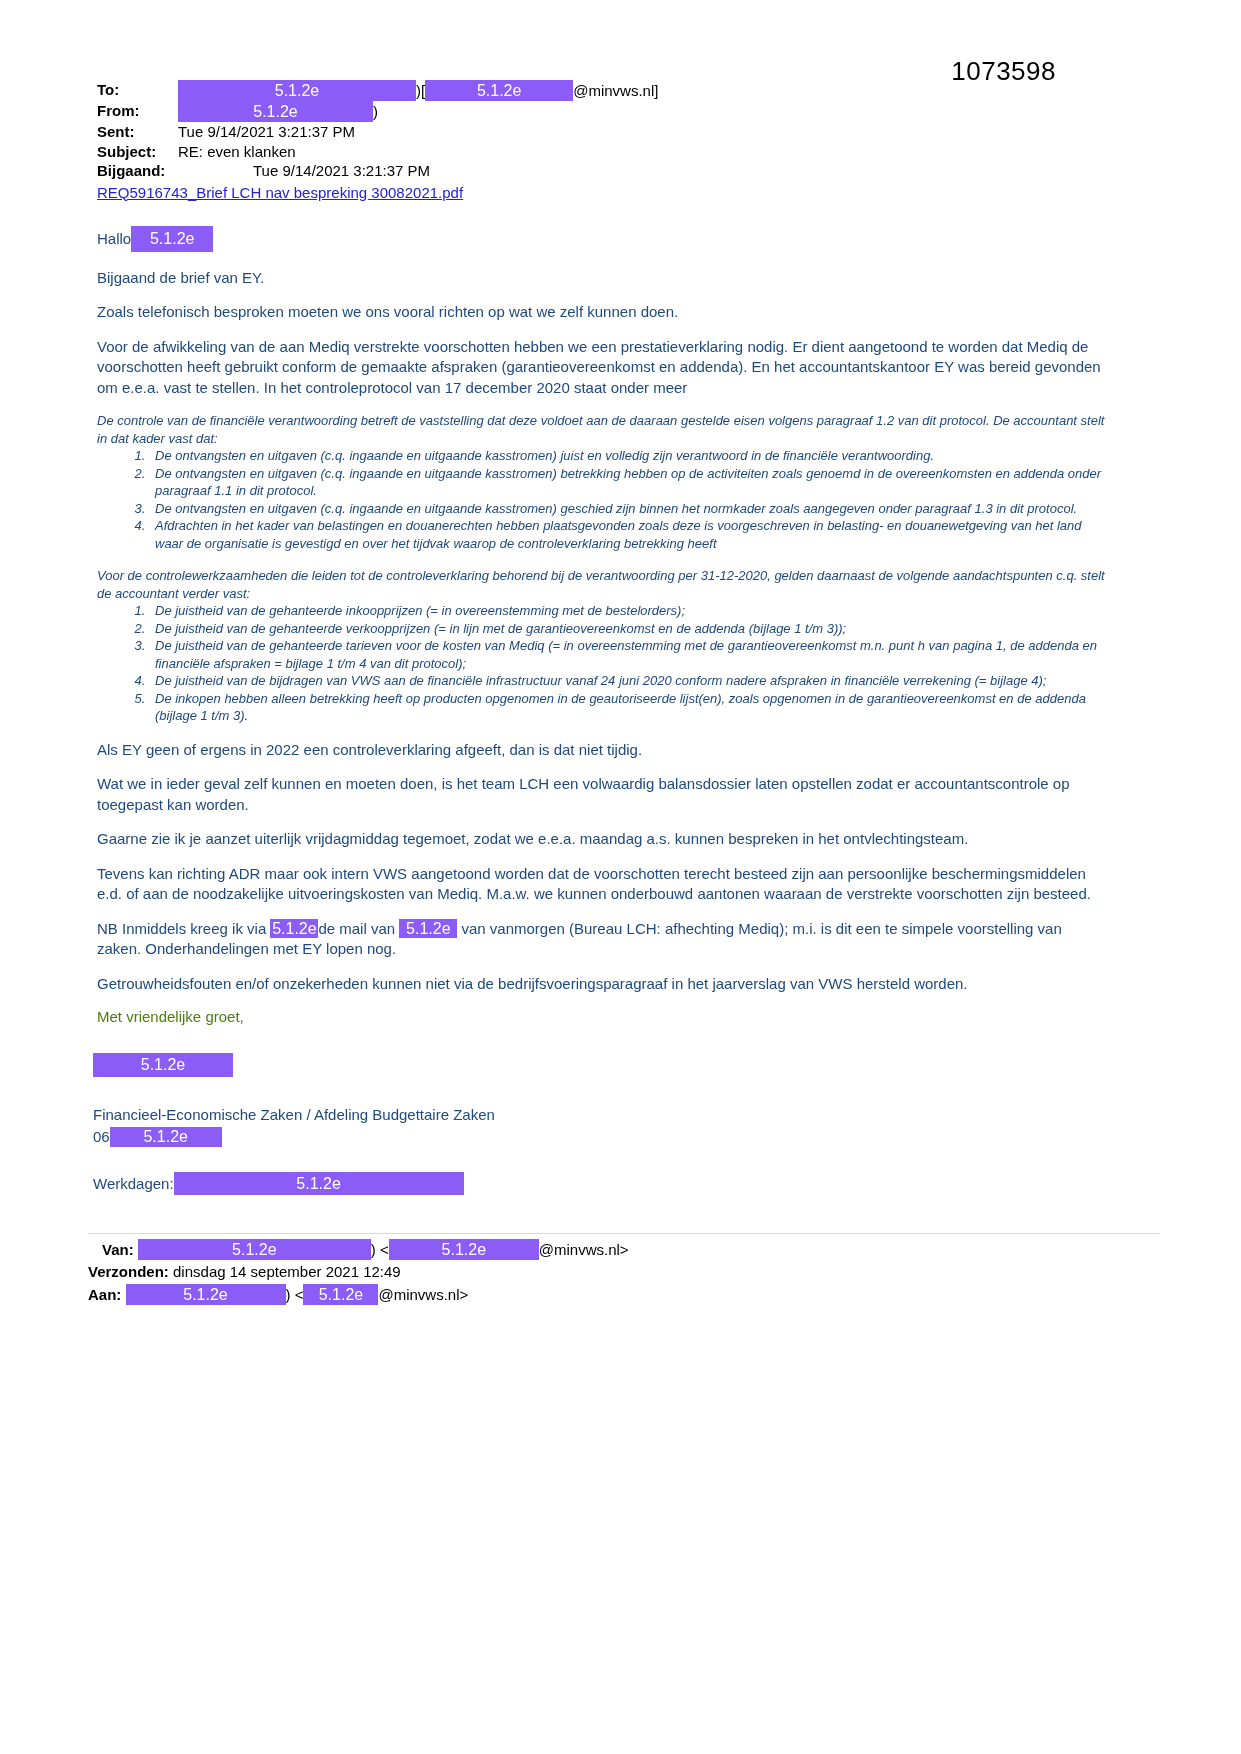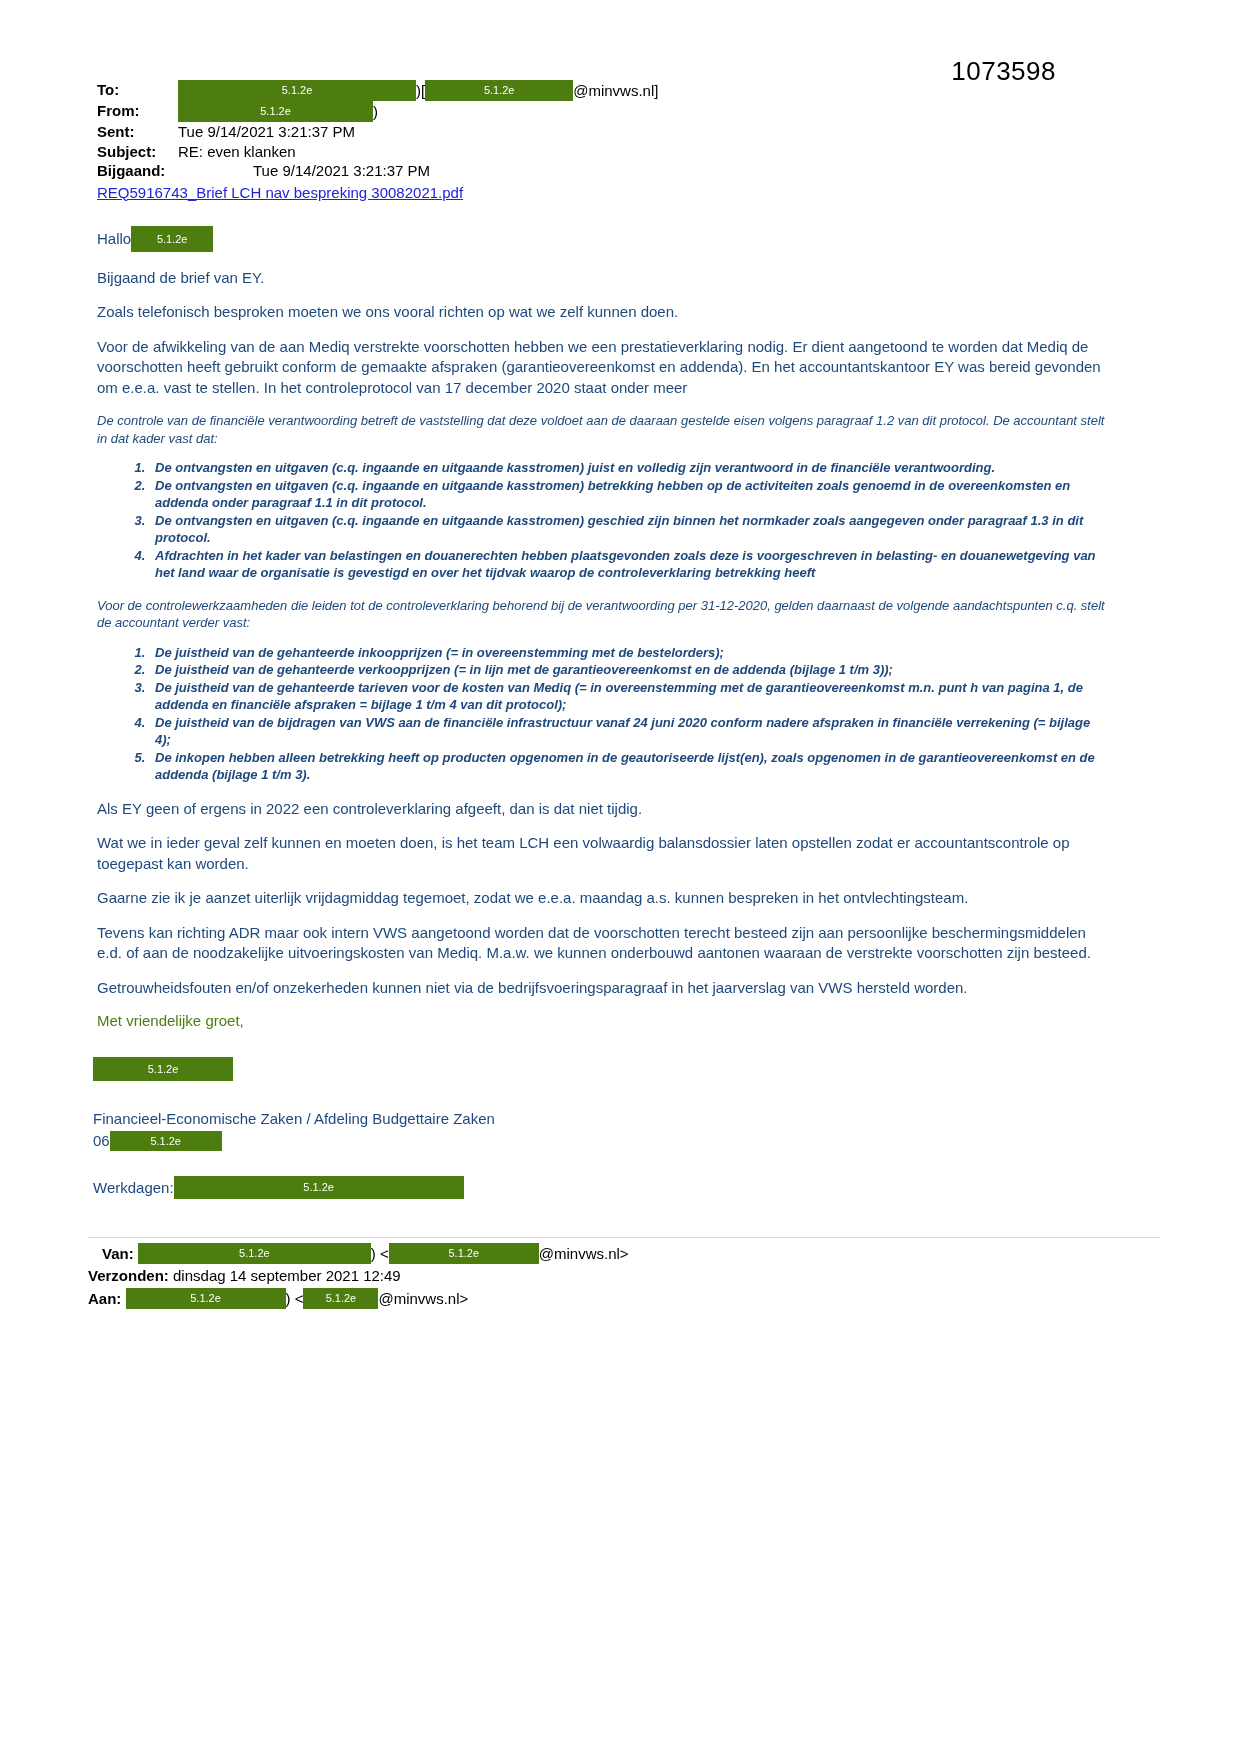--- a/index.html
+++ b/index.html
@@ -22,22 +22,22 @@
   .hval{white-space:nowrap;}
   .received-pad{padding-left:75px;}
   .attachment{
     display:inline-block;margin-top:2px;
     color:#2121dd;text-decoration:underline;
     font-size:15px;line-height:19px;cursor:pointer;
   }
 
   
   .redact{
-    display:inline-block;background:#4d7c0f;color:#fff;
-    font-size:11px;text-align:center;
+    display:inline-block;background:#8b5cf6;color:#fff;
+    font-size:16px;text-align:center;
     vertical-align:middle;overflow:hidden;
     font-style:normal;
   }
   .r-to1{width:238px;height:21px;line-height:21px;vertical-align:-5px;}
   .r-to2{width:148px;height:21px;line-height:21px;vertical-align:-5px;}
   .r-from{width:195px;height:21px;line-height:21px;vertical-align:-5px;}
   .r-hallo{width:82px;height:26px;line-height:26px;vertical-align:-8px;}
   .r-nb1{width:48px;height:19px;line-height:19px;vertical-align:-4px;}
   .r-nb2{width:58px;height:19px;line-height:19px;vertical-align:-4px;}
   .r-sig{display:block;width:140px;height:24px;line-height:24px;}
@@ -49,21 +49,21 @@
   .r-aan2{width:75px;height:21px;line-height:21px;vertical-align:-5px;}
 
   
   .body-block{margin-top:24px;}
   .b{color:#1f497d;font-size:15px;line-height:20.5px;margin:0 0 14px 0;}
   .greeting{margin-bottom:16px;}
 
   
   .q{color:#1f497d;font-style:italic;font-size:13px;line-height:17.5px;margin:0;}
   .q-intro{margin:0;}
-  ol.q-list{margin:12px 0 0 0;padding:0 0 0 52px;color:#1f497d;font-style:italic;font-size:13px;line-height:17.5px;font-weight:bold;}
+  ol.q-list{margin:0 0 0 0;padding:0 0 0 52px;color:#1f497d;font-style:italic;font-size:13px;line-height:17.5px;}
   ol.q-list li{padding-left:6px;margin:0;}
   .q-block{margin-bottom:15px;}
 
   
   .sig-close{color:#4d7c0f;font-size:15px;margin:0 0 28px 0;}
   .sig-block{margin:0 0 0 -4px;}
   .sig-dept{color:#1f497d;font-size:15px;line-height:20px;margin-top:28px;}
   .sig-phone{color:#1f497d;font-size:15px;line-height:22px;margin-top:1px;}
   .sig-werk{color:#1f497d;font-size:15px;line-height:23px;margin-top:24px;}
 
@@ -133,20 +133,21 @@
           <li>De juistheid van de bijdragen van VWS aan de financiële infrastructuur vanaf 24 juni 2020 conform nadere afspraken in financiële verrekening (= bijlage 4);</li>
           <li>De inkopen hebben alleen betrekking heeft op producten opgenomen in de geautoriseerde lijst(en), zoals opgenomen in de garantieovereenkomst en de addenda (bijlage 1 t/m 3).</li>
         </ol>
       </div>
 
       <p class="b">Als EY geen of ergens in 2022 een controleverklaring afgeeft, dan is dat niet tijdig.</p>
       <p class="b">Wat we in ieder geval zelf kunnen en moeten doen, is het team LCH een volwaardig balansdossier laten opstellen zodat er accountantscontrole op toegepast kan worden.</p>
       <p class="b">Gaarne zie ik je aanzet uiterlijk vrijdagmiddag tegemoet, zodat we e.e.a. maandag a.s. kunnen bespreken in het ontvlechtingsteam.</p>
       <p class="b">Tevens kan richting ADR maar ook intern VWS aangetoond worden dat de voorschotten terecht besteed zijn aan persoonlijke beschermingsmiddelen e.d. of aan de noodzakelijke uitvoeringskosten van Mediq. M.a.w. we kunnen onderbouwd aantonen waaraan de verstrekte voorschotten zijn besteed.</p>
 
+      <p class="b"><span>NB Inmiddels kreeg ik via</span> <span class="redact r-nb1">5.1.2e</span><span>de mail van</span> <span class="redact r-nb2">5.1.2e</span> <span>van vanmorgen (Bureau LCH: afhechting Mediq); m.i. is dit een te simpele voorstelling van zaken. Onderhandelingen met EY lopen nog.</span></p>
 
       <p class="b">Getrouwheidsfouten en/of onzekerheden kunnen niet via de bedrijfsvoeringsparagraaf in het jaarverslag van VWS hersteld worden.</p>
 
       <p class="sig-close">Met vriendelijke groet,</p>
 
       <div class="sig-block">
         <span class="redact r-sig">5.1.2e</span>
         <div class="sig-dept">Financieel-Economische Zaken / Afdeling Budgettaire Zaken</div>
         <div class="sig-phone"><span>06</span><span class="redact r-phone">5.1.2e</span></div>
         <div class="sig-werk"><span>Werkdagen:</span><span class="redact r-werk">5.1.2e</span></div>

